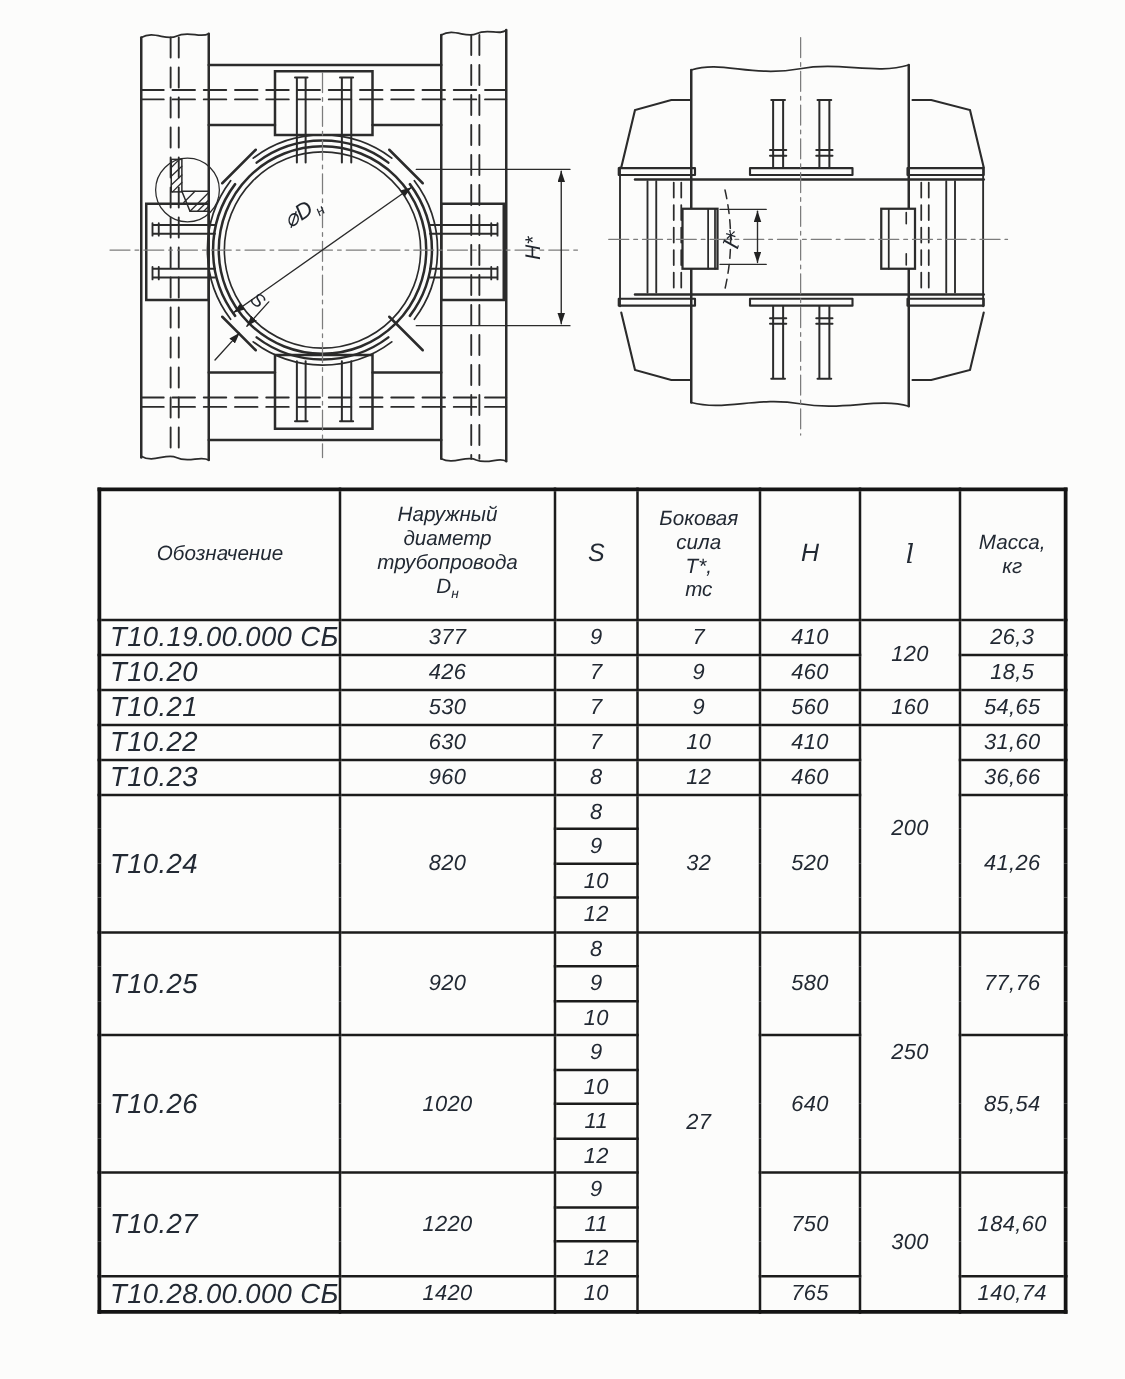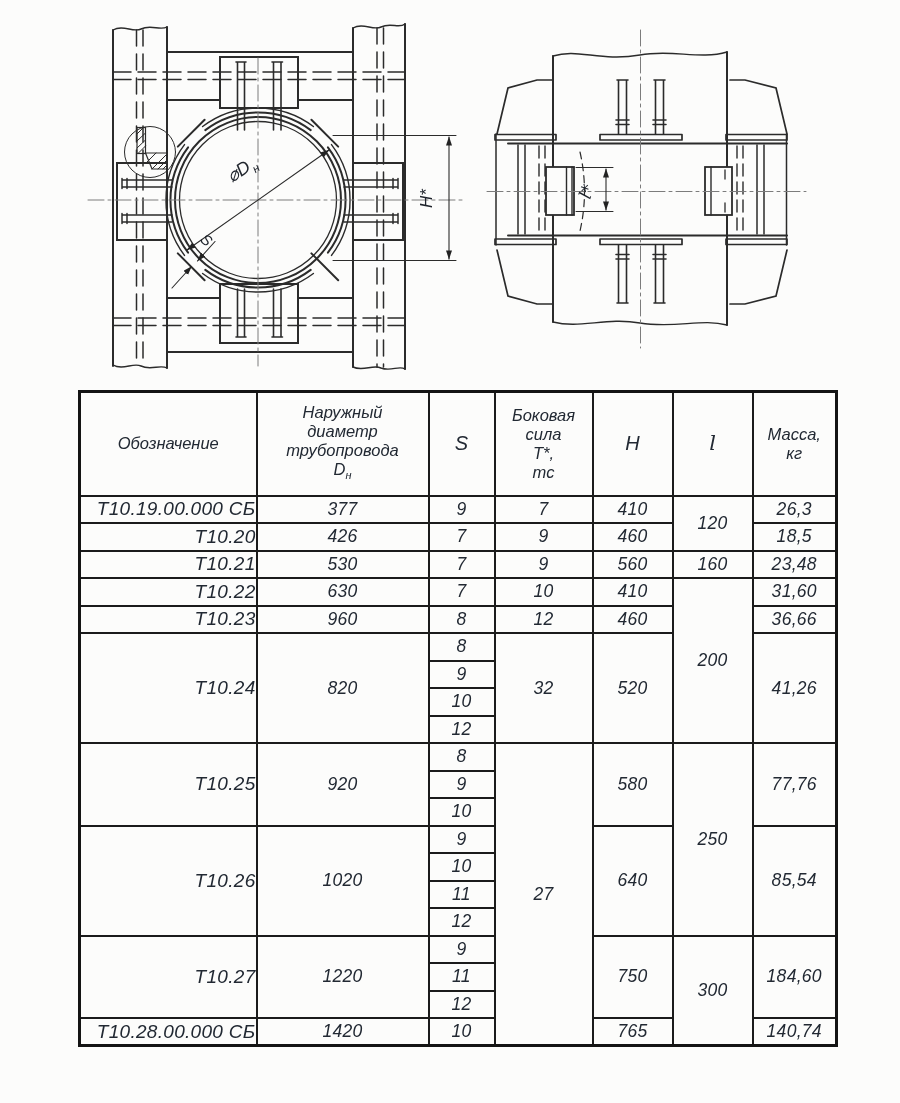--- a/index.html
+++ b/index.html
@@ -7,21 +7,21 @@
         font-family:"Liberation Sans",sans-serif;}
   .drawing{position:absolute;left:0;top:0;}
   
   table.spec{position:absolute;left:78px;top:390px;border-collapse:collapse;table-layout:fixed;
              border:3px solid #141414;}
   table.spec th,table.spec td{border:2px solid #1b1b1b;padding:0;font-style:italic;
              color:#222933;text-align:center;vertical-align:middle;}
   table.spec thead tr{height:104px;}
   table.spec tbody tr{height:27.5px;}
   table.spec td{font-size:17.5px;letter-spacing:.3px;}
-  table.spec td.al{text-align:right;padding-left:7px;font-size:19px;white-space:nowrap;}
+  table.spec td.al{text-align:left;padding-left:7px;font-size:22px;white-space:nowrap;}
   th{font-weight:normal;margin-left:47px;}
   th div{line-height:19px;font-size:16.5px;}
   th .big{font-size:20px;}
   th .serif{font-family:"DejaVu Serif",serif;font-size:21px;}
   .sub{font-size:11px;vertical-align:-4px;}
   
   .dimtxt{font-family:"Liberation Sans",sans-serif;font-style:italic;fill:#1f242c;}
   .dimser{font-family:"DejaVu Serif",serif;font-style:italic;fill:#1f242c;}
 </style>
 </head>
@@ -240,21 +240,21 @@
           <td>460</td>
           <td>18,5</td>
         </tr>
         <tr>
           <td class="al">Т10.21</td>
           <td>530</td>
           <td>7</td>
           <td>9</td>
           <td>560</td>
           <td>160</td>
-          <td>23,48</td>
+          <td>54,65</td>
         </tr>
         <tr>
           <td class="al">Т10.22</td>
           <td>630</td>
           <td>7</td>
           <td>10</td>
           <td>410</td>
           <td rowspan="6">200</td>
           <td>31,60</td>
         </tr>

